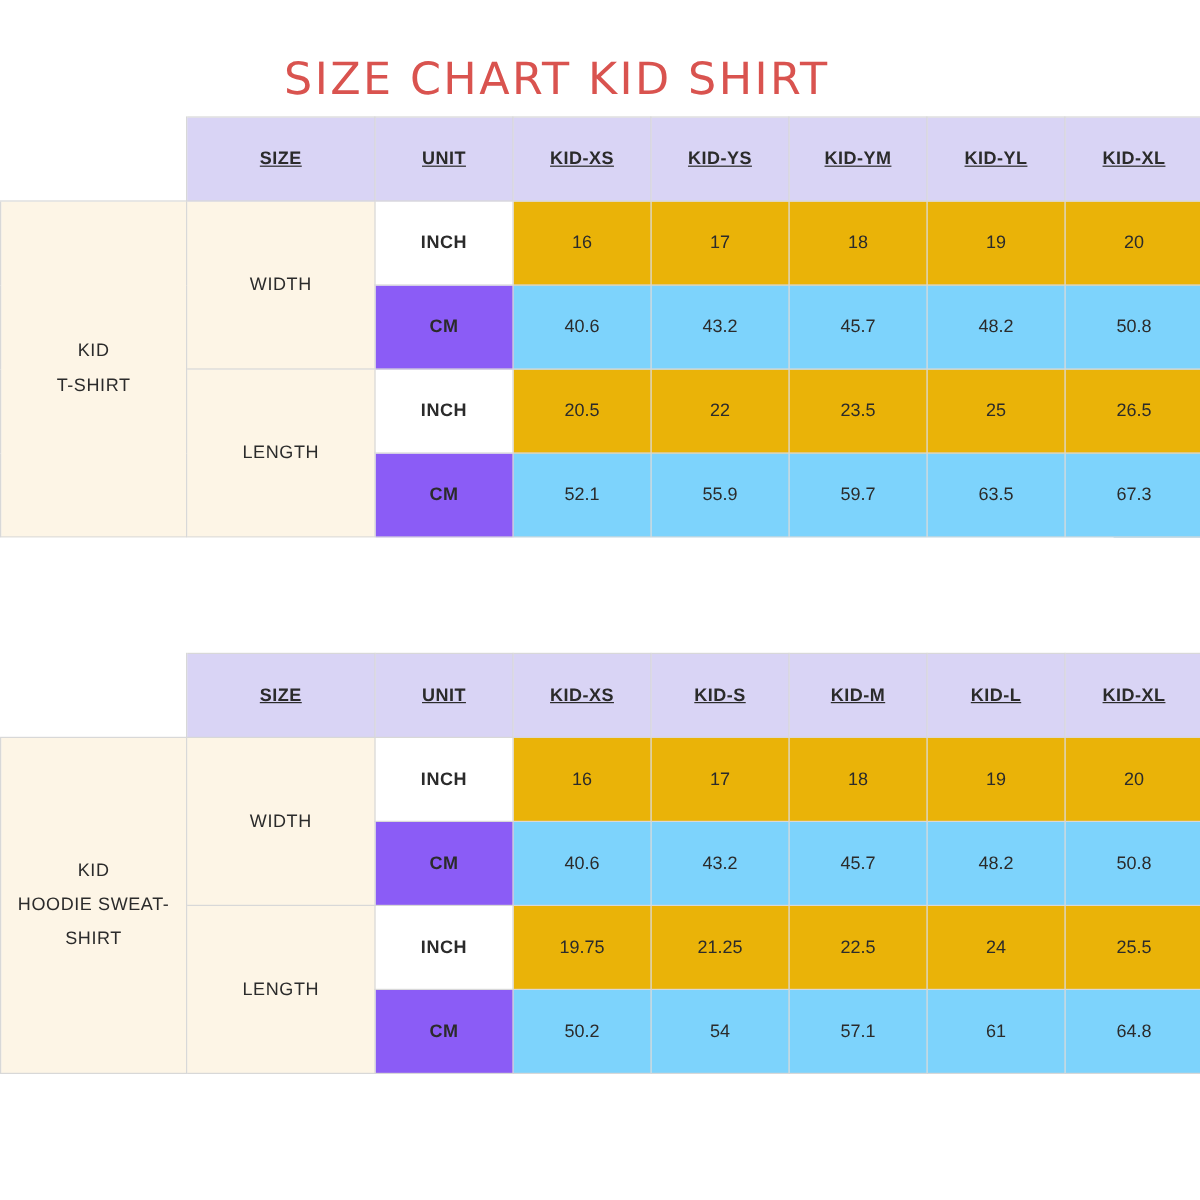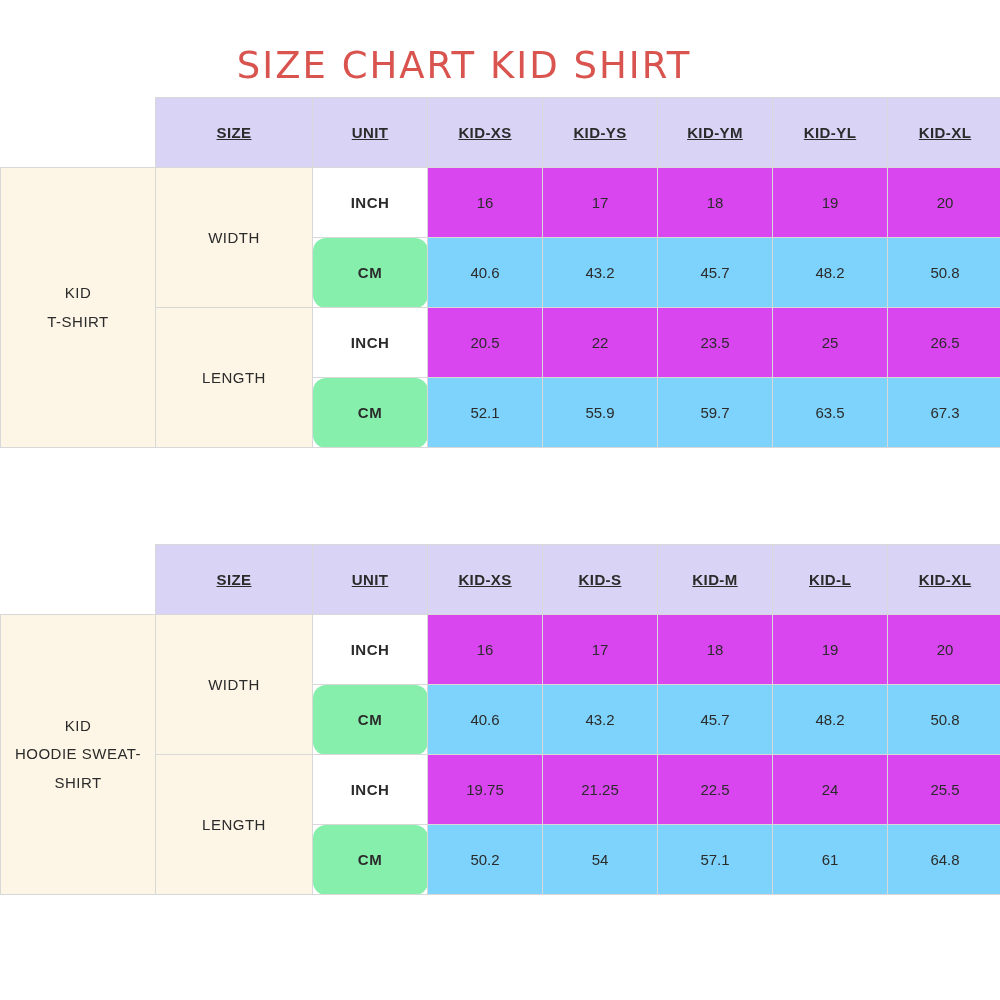--- a/index.html
+++ b/index.html
@@ -64,24 +64,23 @@
     background: #fdf5e6;
     font-weight: normal;
     font-size: 15px;
     letter-spacing: 0.5px;
   }
   td.unit {
     font-weight: bold;
     font-size: 15px;
     letter-spacing: 0.5px;
     background: #ffffff;
-    border-radius: 13px;
-  }
-  tr.shaded td.unit { background: #86efac; }
-  td.val { background: #d946ef; font-size: 15px; }
+  }
+  tr.shaded td.unit { background: #8b5cf6; }
+  td.val { background: #eab308; font-size: 15px; }
   tr.shaded td.val { background: #7dd3fc; }
   .gap {
     height: 96px;
     background: #ffffff;
   }
   .first-col { width: 155px; }
   .second-col { width: 157px; }
   .third-col { width: 115px; }
   .data-col { width: 115px; }
 </style>

